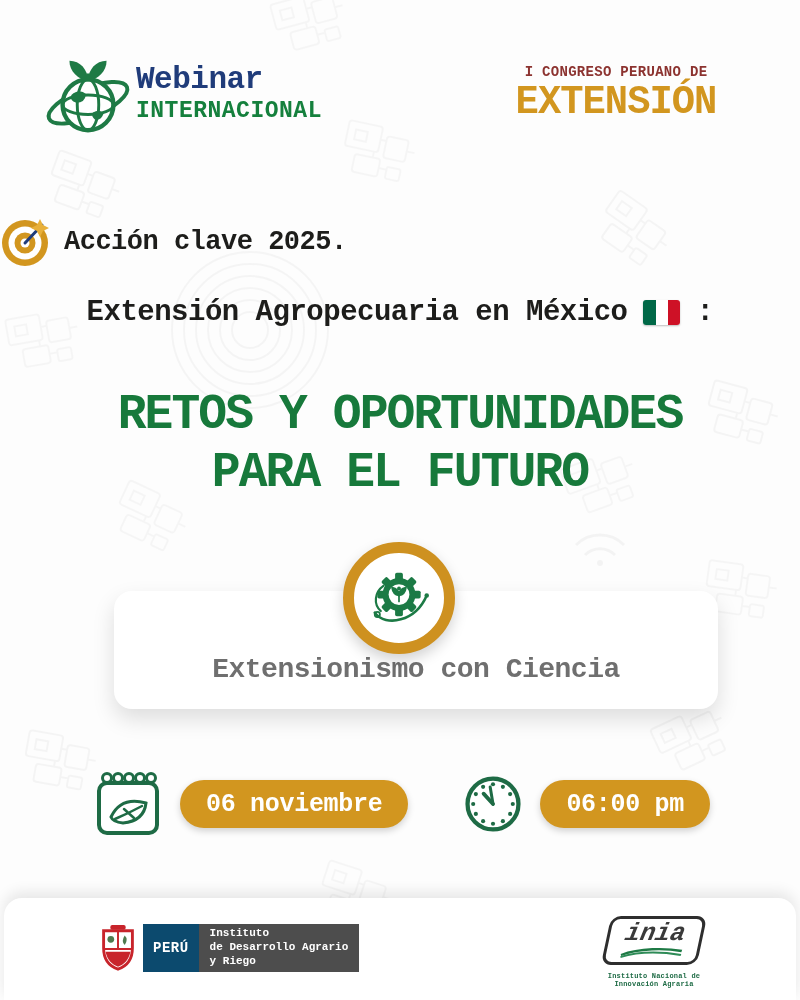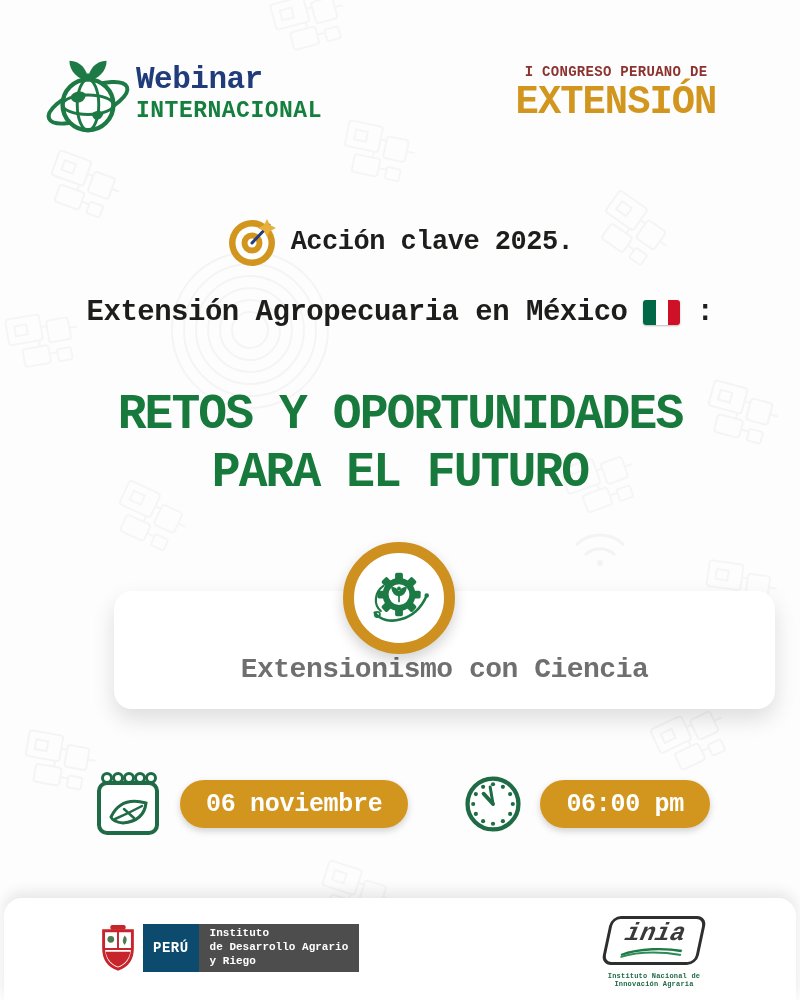--- a/index.html
+++ b/index.html
@@ -14,21 +14,21 @@
   .brand-subtitle{font-size:23px;font-weight:700;color:#15803d;letter-spacing:.5px;margin-top:1px;}
 
   
   .congress{position:absolute;left:468px;top:64px;width:296px;text-align:center;}
   .congress-kicker{font-size:14px;font-weight:700;color:#8C3330;letter-spacing:.3px;}
   .congress-title{font-size:40px;font-weight:700;color:#D2961F;letter-spacing:-1px;line-height:1.0;
                   margin-top:3px;transform:scaleX(.97);}
   .congress-subtitle{font-size:24px;font-weight:700;color:#1E7A3C;letter-spacing:1px;margin-top:3px;}
 
   
-  .action-row{position:absolute;left:0;top:216px;width:100%;display:flex;justify-content:center;
+  .action-row{position:absolute;left:0;top:216px;width:100%;display:flex;justify-content:flex-start;
               align-items:center;gap:12px;}
   .action-icon{width:52px;height:52px;}
   .action-label{font-size:27px;font-weight:700;color:#1D1D1B;letter-spacing:-.5px;}
 
   
   .topic-row{position:absolute;left:0;top:296px;width:100%;display:flex;justify-content:center;
              align-items:center;gap:16px;}
   .topic-label,.topic-colon{font-size:29px;font-weight:700;color:#1D1D1B;letter-spacing:-.5px;}
   .mexico-flag{width:37px;height:25px;display:flex;border-radius:3px;overflow:hidden;
                box-shadow:0 1px 2px rgba(0,0,0,.25);}
@@ -40,21 +40,21 @@
   
   .headline{position:absolute;left:0;top:390px;width:100%;text-align:center;color:#17793B;}
   .headline-line{font-size:50px;font-weight:700;line-height:1.0;letter-spacing:-2px;transform:scaleX(.96);}
   .headline-line+.headline-line{margin-top:8px;}
 
   
   .badge{position:absolute;left:343px;top:542px;width:90px;height:90px;border-radius:50%;background:#fff;
          border:11px solid #CE9120;box-shadow:0 6px 14px rgba(0,0,0,.18);display:flex;align-items:center;
          justify-content:center;z-index:3;}
   .badge svg{width:78px;height:78px;}
-  .card{position:absolute;left:114px;top:591px;width:661px;height:118px;background:#fff;border-radius:18px;
+  .card{position:absolute;left:114px;top:591px;width:604px;height:118px;background:#fff;border-radius:18px;
         box-shadow:0 10px 22px rgba(0,0,0,.13);z-index:2;display:flex;align-items:flex-end;
         justify-content:center;padding-bottom:24px;box-sizing:border-box;}
   .card-label{font-size:28px;font-weight:700;color:#6F6F6F;letter-spacing:-.5px;}
 
   
   .schedule{position:absolute;left:0;top:766px;width:100%;display:flex;justify-content:center;
             align-items:center;gap:14px;}
   .calendar-icon{width:76px;height:76px;}
   .clock-icon{width:66px;height:66px;margin-left:38px;}
   .pill{height:48px;border-radius:26px;background:#D2961F;color:#fff;font-weight:700;font-size:25px;

